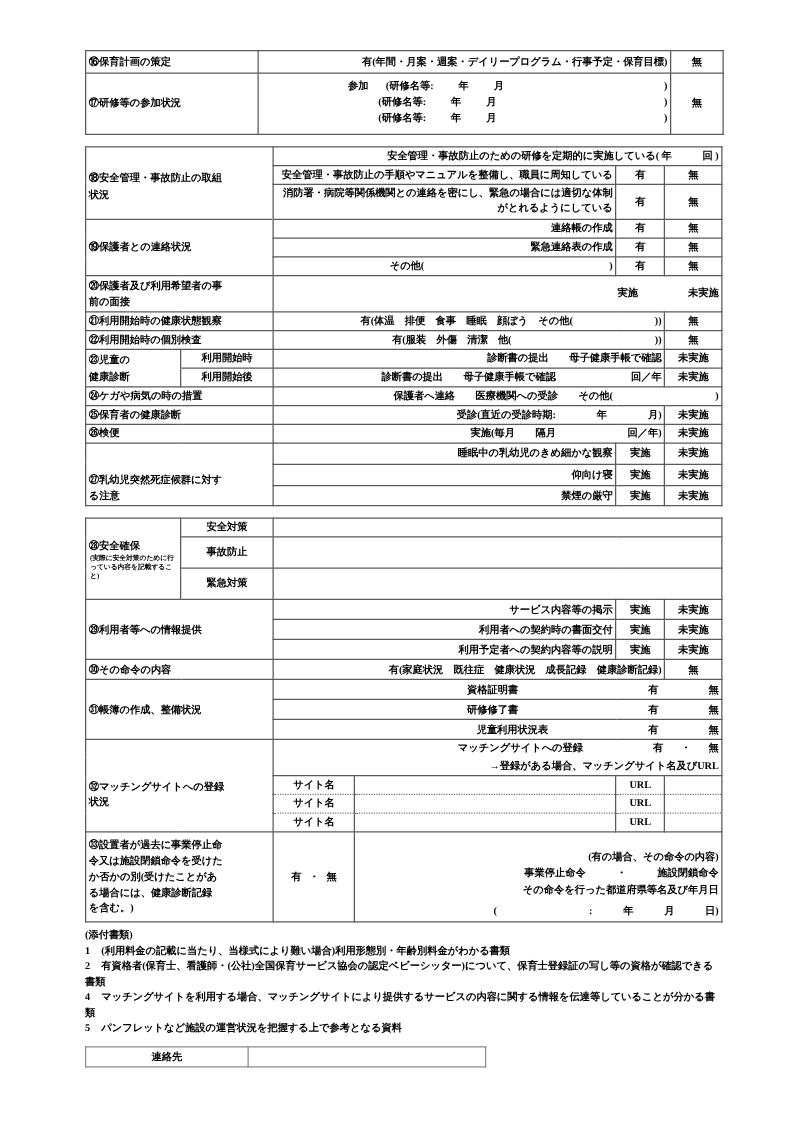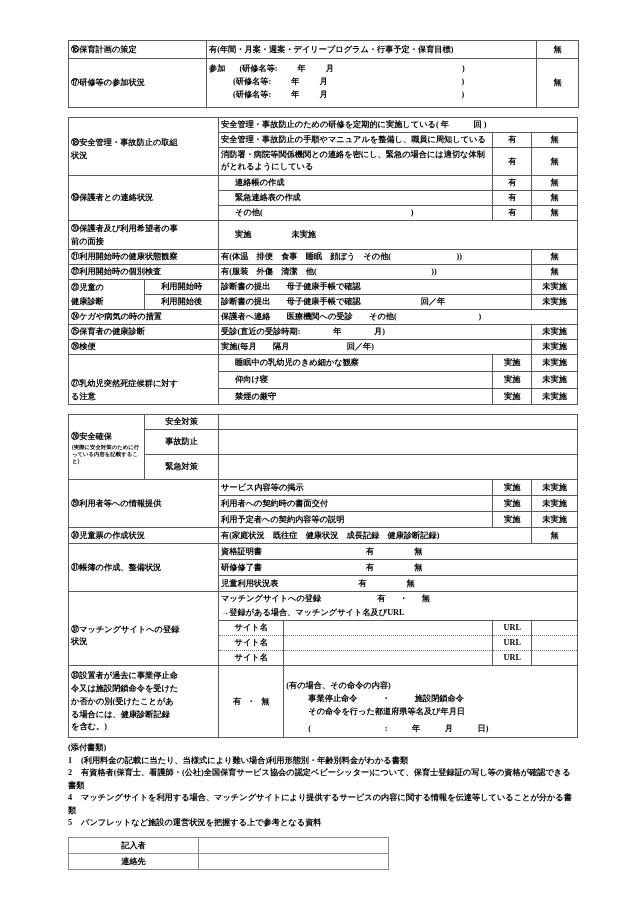--- a/index.html
+++ b/index.html
@@ -39,21 +39,21 @@
     border: 1px solid #5a5a5a;
     padding: 1px 2px;
     vertical-align: middle;
     font-size: 8.2px;
     line-height: 1.45;
     word-break: break-all;
   }
   .gap { height: 9px; }
   .lbl { padding-left: 2px; }
   .c  { text-align: center; }
-  .l  { text-align: left; }
+  .l  { text-align: right; }
   .mid { vertical-align: middle; }
   .top { vertical-align: top; }
   .row-line { display: block; line-height: 1.55; }
   .indent1 { padding-left: 14px; }
   .indent2 { padding-left: 22px; }
   .sub {
     font-size: 5.4px;
     line-height: 1.25;
     display: block;
     padding-left: 1px;
@@ -284,21 +284,21 @@
           <td class="c">実施</td>
           <td class="c">未実施</td>
         </tr>
         <tr>
           <td class="l" colspan="2" style="height:13px">利用予定者への契約内容等の説明</td>
           <td class="c">実施</td>
           <td class="c">未実施</td>
         </tr>
 
         <tr>
-          <td class="lbl" colspan="2" style="height:13px"><span>㉚</span><span>児童票の作成状況</span></td>
+          <td class="lbl" colspan="2" style="height:13px"><span>㉚</span><span>その命令の内容</span></td>
           <td class="l" colspan="3">有(家庭状況　既往症　健康状況　成長記録　健康診断記録)</td>
           <td class="c">無</td>
         </tr>
 
         <tr>
           <td class="lbl" colspan="2" rowspan="3"><span>㉛</span><span>帳簿の作成、整備状況</span></td>
           <td class="l" colspan="4" style="height:13px"><span>資格証明書</span><span class="sp" style="width:104px"></span><span>有</span><span class="sp sp40"></span><span>無</span></td>
         </tr>
         <tr>
           <td class="l" colspan="4" style="height:13px"><span>研修修了書</span><span class="sp" style="width:104px"></span><span>有</span><span class="sp sp40"></span><span>無</span></td>
@@ -363,24 +363,20 @@
       <span class="ln"><span class="num">5</span><span class="cont">パンフレットなど施設の運営状況を把握する上で参考となる資料</span></span>
     </div>
 
     <table class="signer">
       <colgroup>
         <col style="width:130px">
         <col style="width:190px">
       </colgroup>
       <tbody>
         <tr>
-          <td class="c">記入者</td>
-          <td class="l"></td>
-        </tr>
-        <tr>
           <td class="c">連絡先</td>
           <td class="l"></td>
         </tr>
       </tbody>
     </table>
 
   </div>
 </div>
 
 </body></html>

